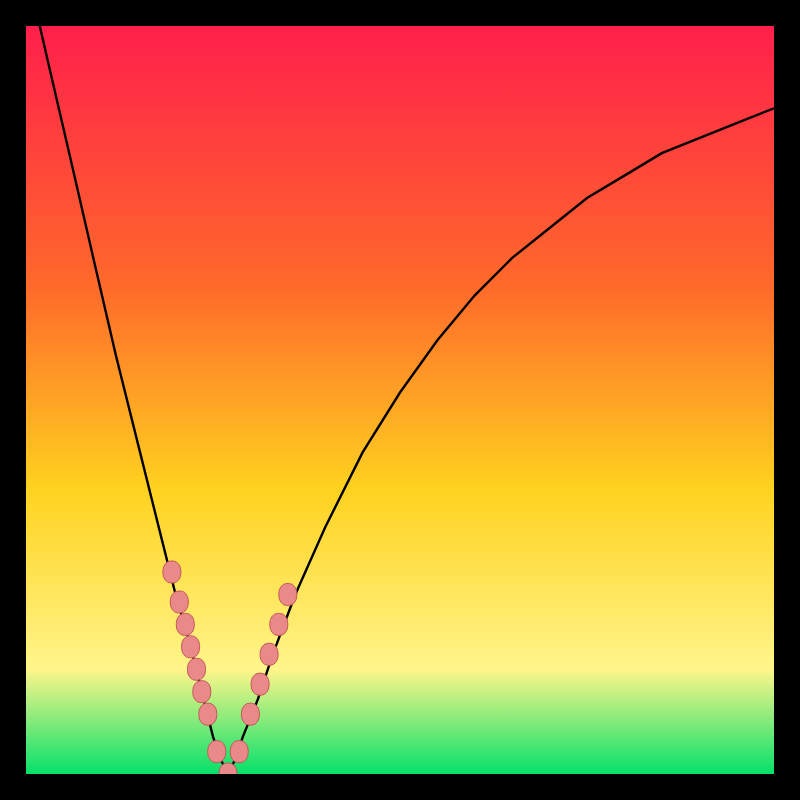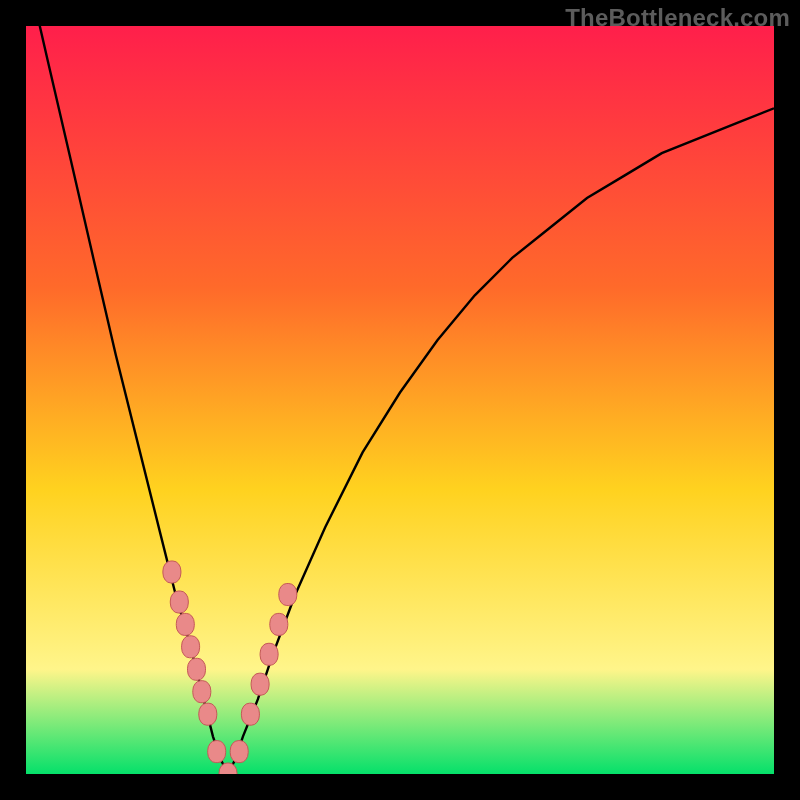--- a/index.html
+++ b/index.html
@@ -66,14 +66,13 @@
           <rect x="193.0" y="737.0" width="18" height="22" rx="8" ry="10" fill="#e98989" stroke="#c45858" stroke-width="1"></rect>
           <rect x="204.2" y="714.6" width="18" height="22" rx="8" ry="10" fill="#e98989" stroke="#c45858" stroke-width="1"></rect>
           <rect x="215.4" y="677.2" width="18" height="22" rx="8" ry="10" fill="#e98989" stroke="#c45858" stroke-width="1"></rect>
           <rect x="225.1" y="647.2" width="18" height="22" rx="8" ry="10" fill="#e98989" stroke="#c45858" stroke-width="1"></rect>
           <rect x="234.1" y="617.3" width="18" height="22" rx="8" ry="10" fill="#e98989" stroke="#c45858" stroke-width="1"></rect>
           <rect x="243.8" y="587.4" width="18" height="22" rx="8" ry="10" fill="#e98989" stroke="#c45858" stroke-width="1"></rect>
           <rect x="252.8" y="557.5" width="18" height="22" rx="8" ry="10" fill="#e98989" stroke="#c45858" stroke-width="1"></rect>
         </g>
     </svg>
   </div>
-  <div class="watermark">TheBottleneck.com</div>
 </div>
 
 </body></html>

